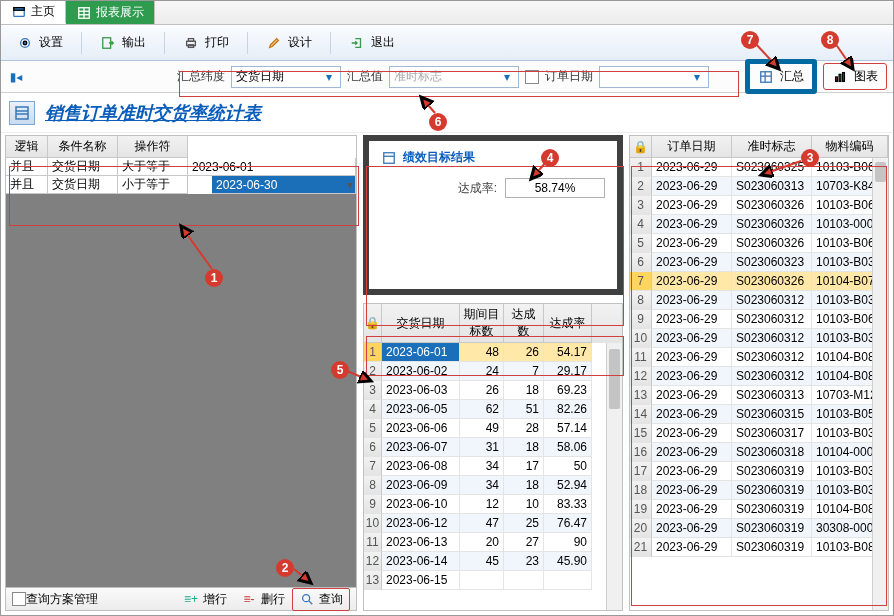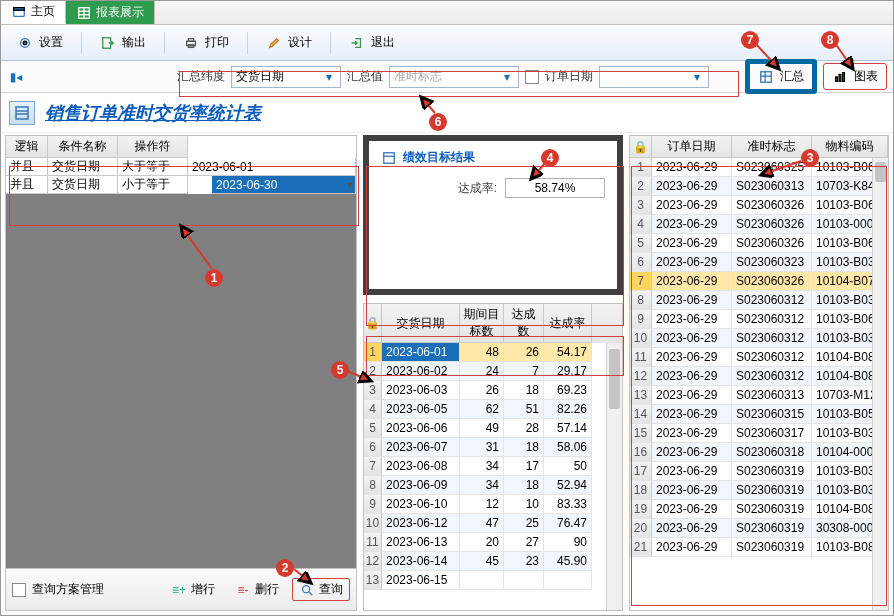--- a/index.html
+++ b/index.html
@@ -30,21 +30,21 @@
 .pane { position:absolute; background:#fff; border:1px solid #c0c0c0; }
 .left-pane { left:4px; top:2px; width:352px; bottom:6px; display:flex; flex-direction:column; }
 .cond-head, .cond-row { display:flex; }
 .cond-head div, .cond-row div { border-right:1px solid #c8c8c8; border-bottom:1px solid #c8c8c8; padding:2px 4px; display:flex; align-items:center; overflow:hidden; }
 .cond-head div { background:linear-gradient(#f2f2f2,#e4e4e4); font-weight:normal; justify-content:center; height:22px; }
 .c1{width:42px}.c2{width:70px}.c3{width:70px}.c4{flex:1}
 .cond-row div { height:18px; background:#fff; }
 .cond-row.sel .c4 { background:#1a6fb8; color:#fff;margin-left:24px; }
 .cond-row .cdrop2 { position:absolute; right:2px; color:#555; cursor:pointer; }
 .left-body { flex:1; background:#808080; }
-.left-foot { height:42px; border-top:1px solid #c0c0c0; background:linear-gradient(#fafafa,#ececec); display:flex; align-items:center; padding:0 6px; gap:6px; }
+.left-foot { height:23px; border-top:1px solid #c0c0c0; background:linear-gradient(#fafafa,#ececec); display:flex; align-items:center; padding:0 6px; }
 .fbtn { display:flex; align-items:center; gap:4px; padding:2px 6px; cursor:pointer; border:1px solid transparent; border-radius:2px; }
 .fbtn.hl { border:1px solid #d04040; }
 .mid-top { left:362px; top:2px; width:260px; height:160px; padding:8px 12px; border:6px solid #404040; }
 .mid-top h3 { color:#0a5dbb; font-weight:bold; display:flex; align-items:center; gap:6px; margin-bottom:12px; font-size:13px; }
 .kv { display:flex; align-items:center; justify-content:flex-end; gap:8px; margin:6px 0; }
 .kv .k { color:#444; }
 .kv .v { width:100px; height:20px; border:1px solid #b0b0b0; text-align:center; line-height:18px; background:#fff; }
 .mid-grid { left:362px; top:170px; width:260px; bottom:6px; overflow:hidden; }
 .right-grid { left:628px; top:2px; right:4px; bottom:6px; overflow:hidden; }
 .grid { display:flex; flex-direction:column; height:100%; }

